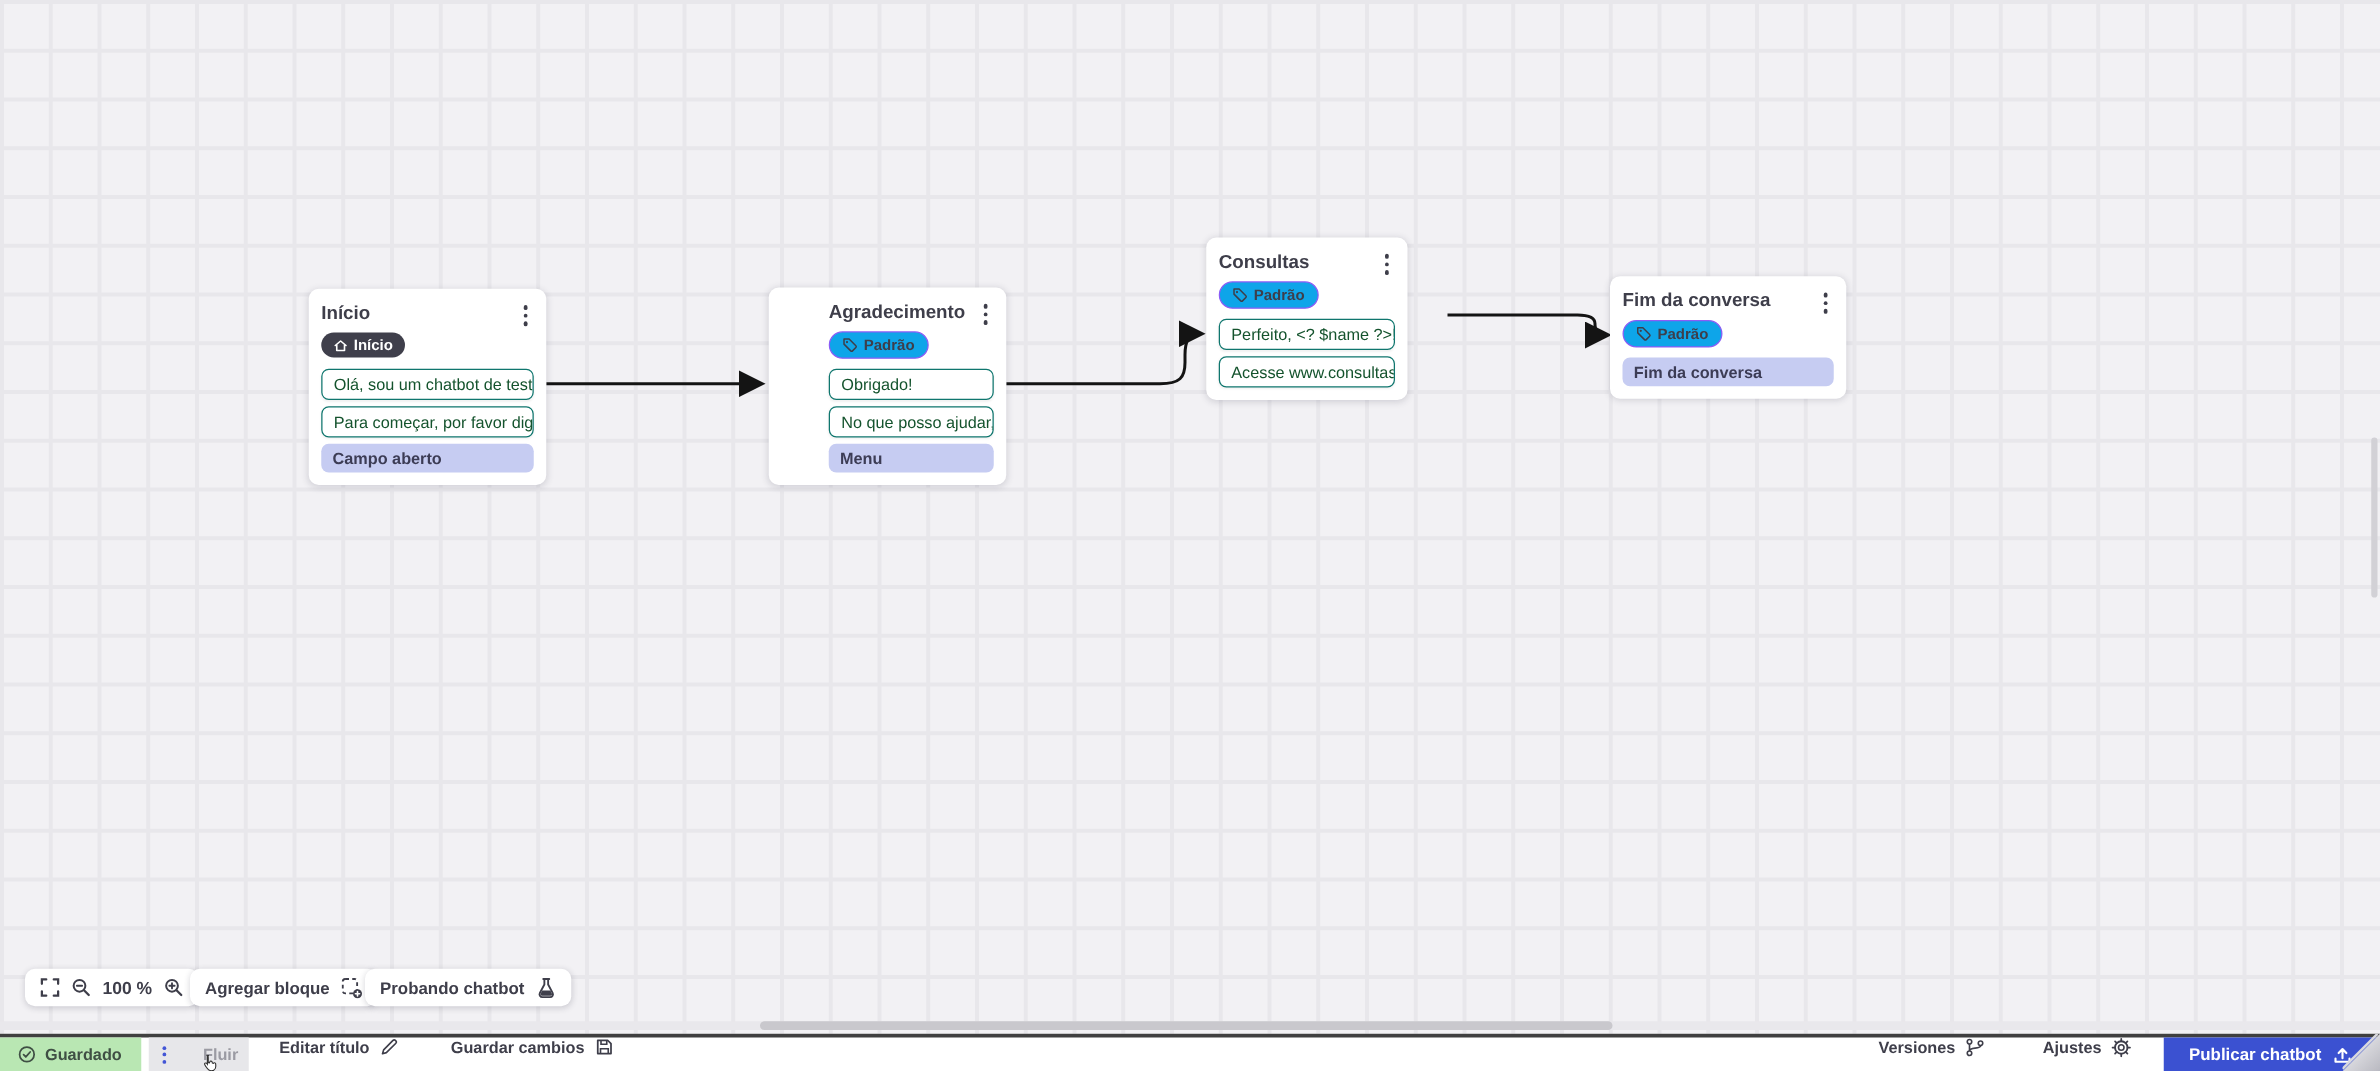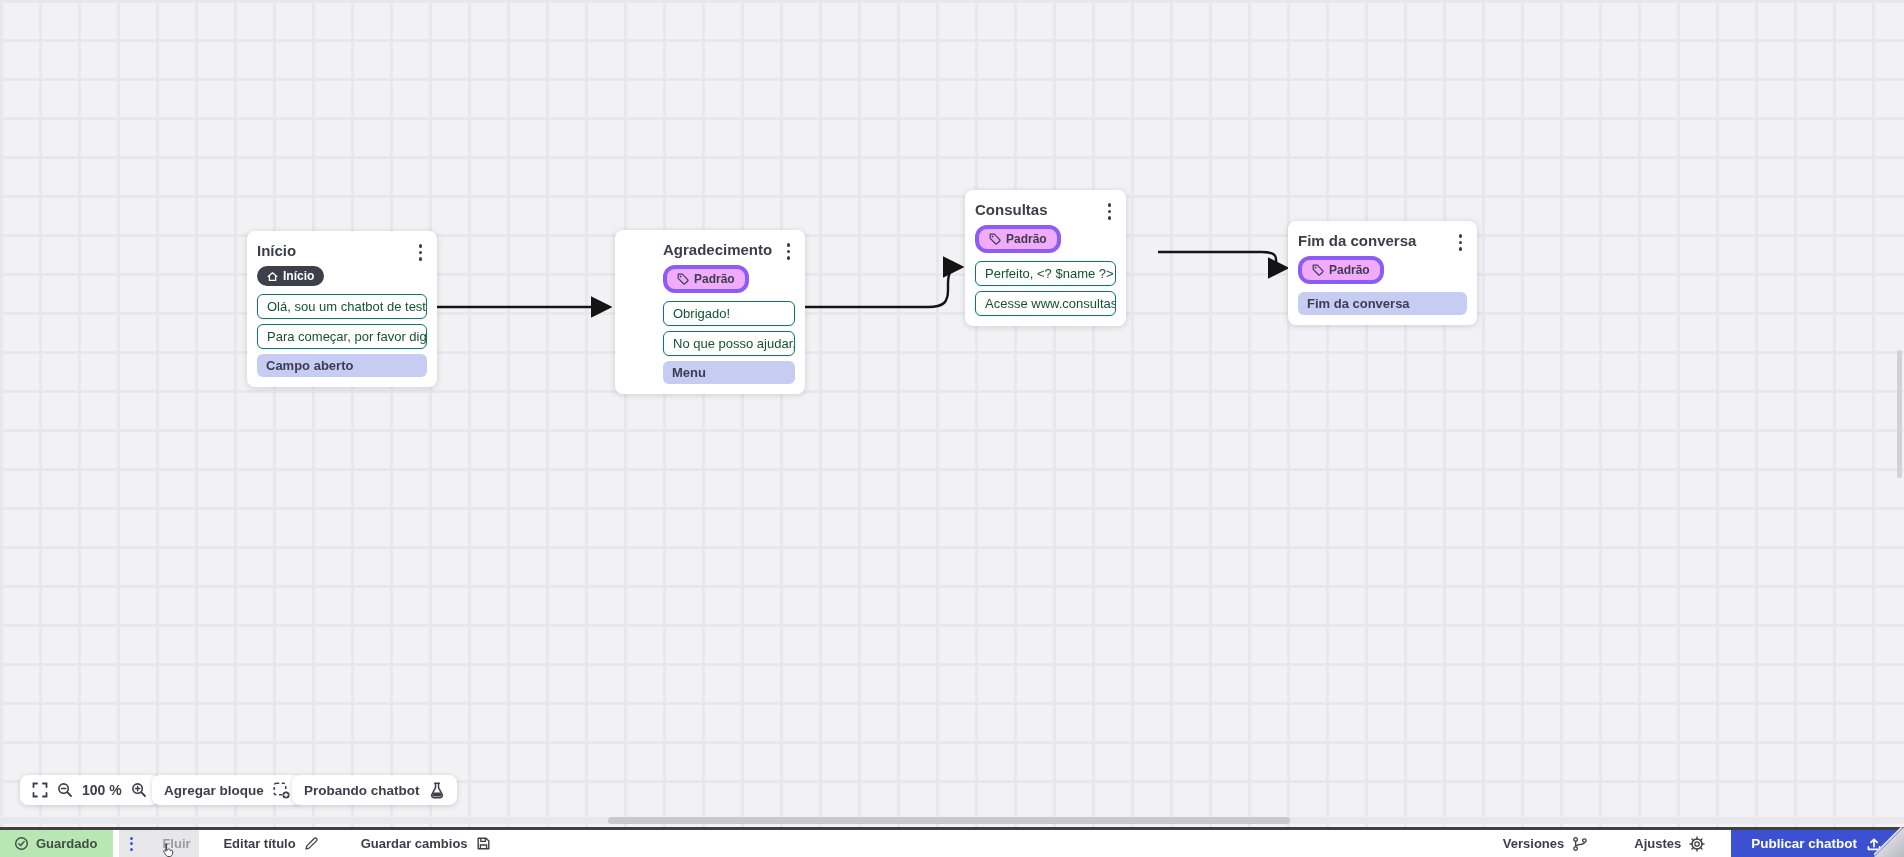--- a/index.html
+++ b/index.html
@@ -20,21 +20,21 @@
   
   .node { position:absolute; width:190px; background:#fff; border-radius:8px;
     box-shadow:0 1px 6px rgba(50,50,70,.18); padding:10px; }
   .node-header { display:flex; justify-content:space-between; align-items:flex-start; height:20px; }
   .node-title { font-size:15px; font-weight:700; color:#3e3e4a; line-height:20px; }
   .kebab { display:flex; flex-direction:column; gap:3px; align-items:center; padding:3px 5px; cursor:pointer; }
   .kebab i { width:3.5px; height:3.5px; border-radius:50%; background:#3e3e4a; }
   .badge { display:inline-flex; align-items:center; gap:5px; font-size:12px; font-weight:700;
     padding:3px 10px; border-radius:12px; margin-top:5px; line-height:14px; }
   .badge.dark { background:#3f3f4b; color:#fff; }
-  .badge.light { background:#f0abfc; color:#3e3e4a; border:4px solid #8b5cf6; }
+  .badge.light { background:#0ea5e9; color:#3e3e4a; border:1px solid #8b5cf6; }
   .rows { margin-top:8px; display:flex; flex-direction:column; gap:5px; }
   .msg { background:#fff; border:1px solid #0f766e; border-radius:6px; padding:4px 9px;
     font-size:13px; color:#14532d; box-shadow:0 1px 2px rgba(0,0,0,.06);
     white-space:nowrap; overflow:hidden; line-height:15px; }
   .action { background:#c6ccf2; border-radius:6px; padding:4px 9px; font-size:13px;
     font-weight:700; color:#3c3c55; line-height:15px; }
 
   
   .float-group { position:absolute; top:775px; height:30px; background:#fff; border-radius:8px;
     box-shadow:0 1px 5px rgba(40,40,60,.2); display:flex; align-items:center;
@@ -53,21 +53,21 @@
   .bottombar { position:absolute; left:0; bottom:0; width:1904px; height:30px; background:#fff;
     border-top:3px solid #404040; display:flex; align-items:stretch; font-size:13px;
     color:#3e3e4a; font-weight:700; }
   .saved-chip { background:#b9e7b3; color:#3f4f44; display:flex; align-items:center;
     gap:7px; padding:0 16px 0 14px; }
   .flow-tab { background:#e7e7ea; margin-left:6px; width:80px; display:flex; align-items:center;
     cursor:pointer; }
   .flow-kebab { display:flex; flex-direction:column; gap:2.5px; align-items:center; padding:0 6px 0 11px; }
   .flow-kebab i { width:3px; height:3px; border-radius:50%; background:#4356d6; }
   .flow-label { color:#9b9ba3; margin-left:23px; }
-  .bar-btn { display:flex; align-items:center; gap:8px; cursor:pointer; }
+  .bar-btn { display:flex; gap:8px; cursor:pointer; }
   .spacer { flex:1; }
   .publish-btn { background:#3b51d1; color:#fff; display:flex; align-items:center; gap:9px;
     padding:0 22px 0 20px; cursor:pointer; font-size:13.5px; }
 
   .corner-fold { position:absolute; right:0; bottom:0; }
   .mouse-cursor { position:absolute; left:160px; top:843px; pointer-events:none; }
 </style>
 </head>
 <body>
 

